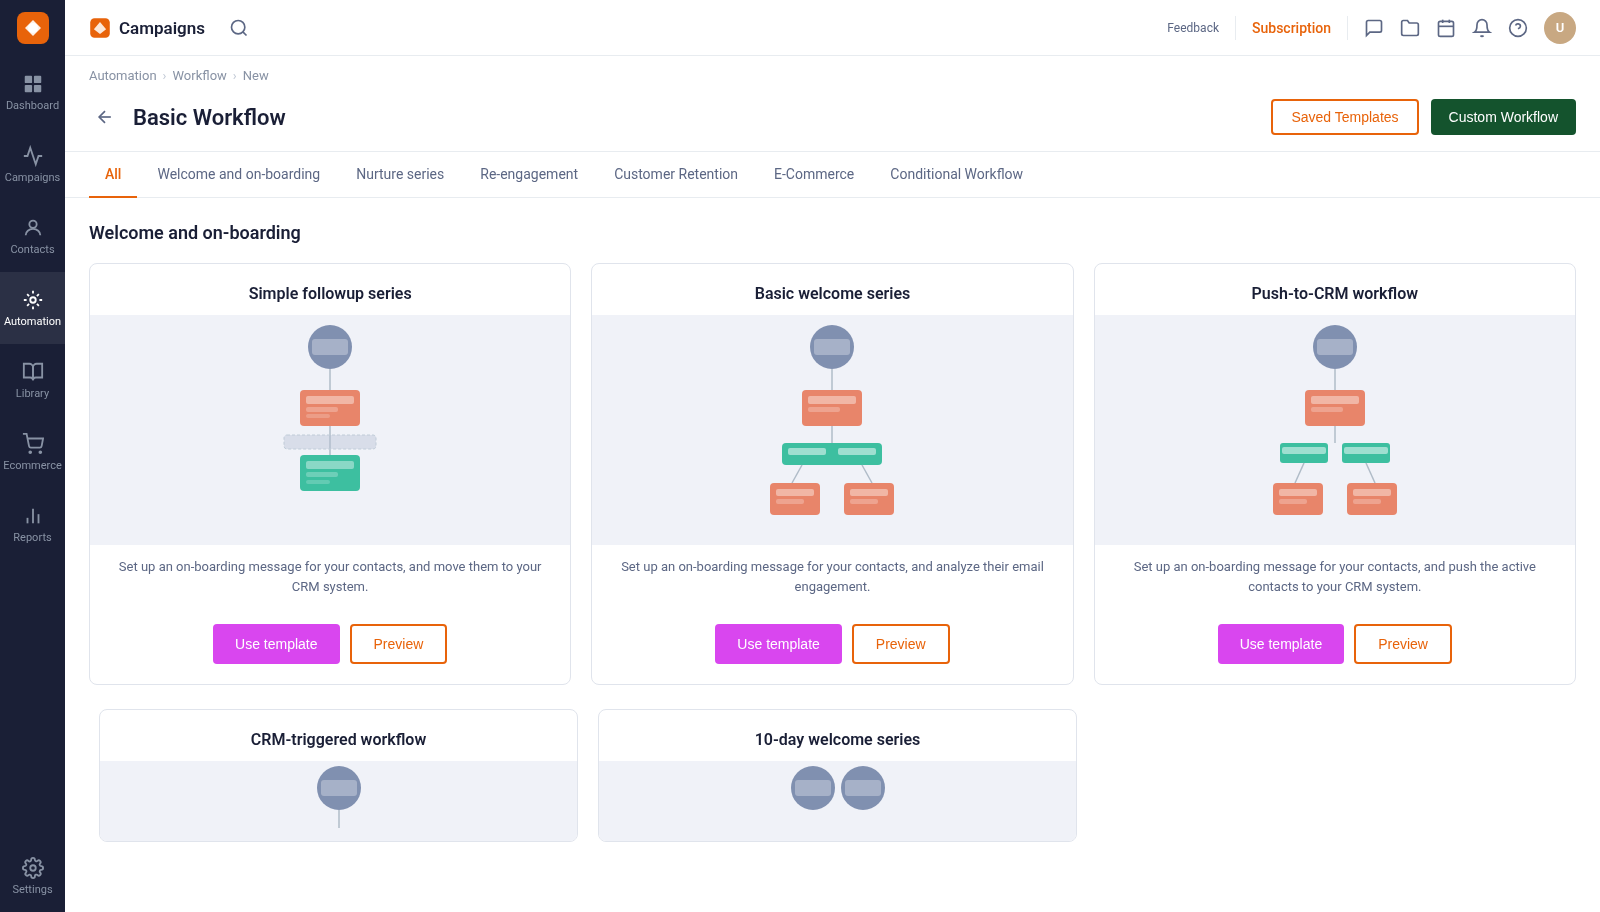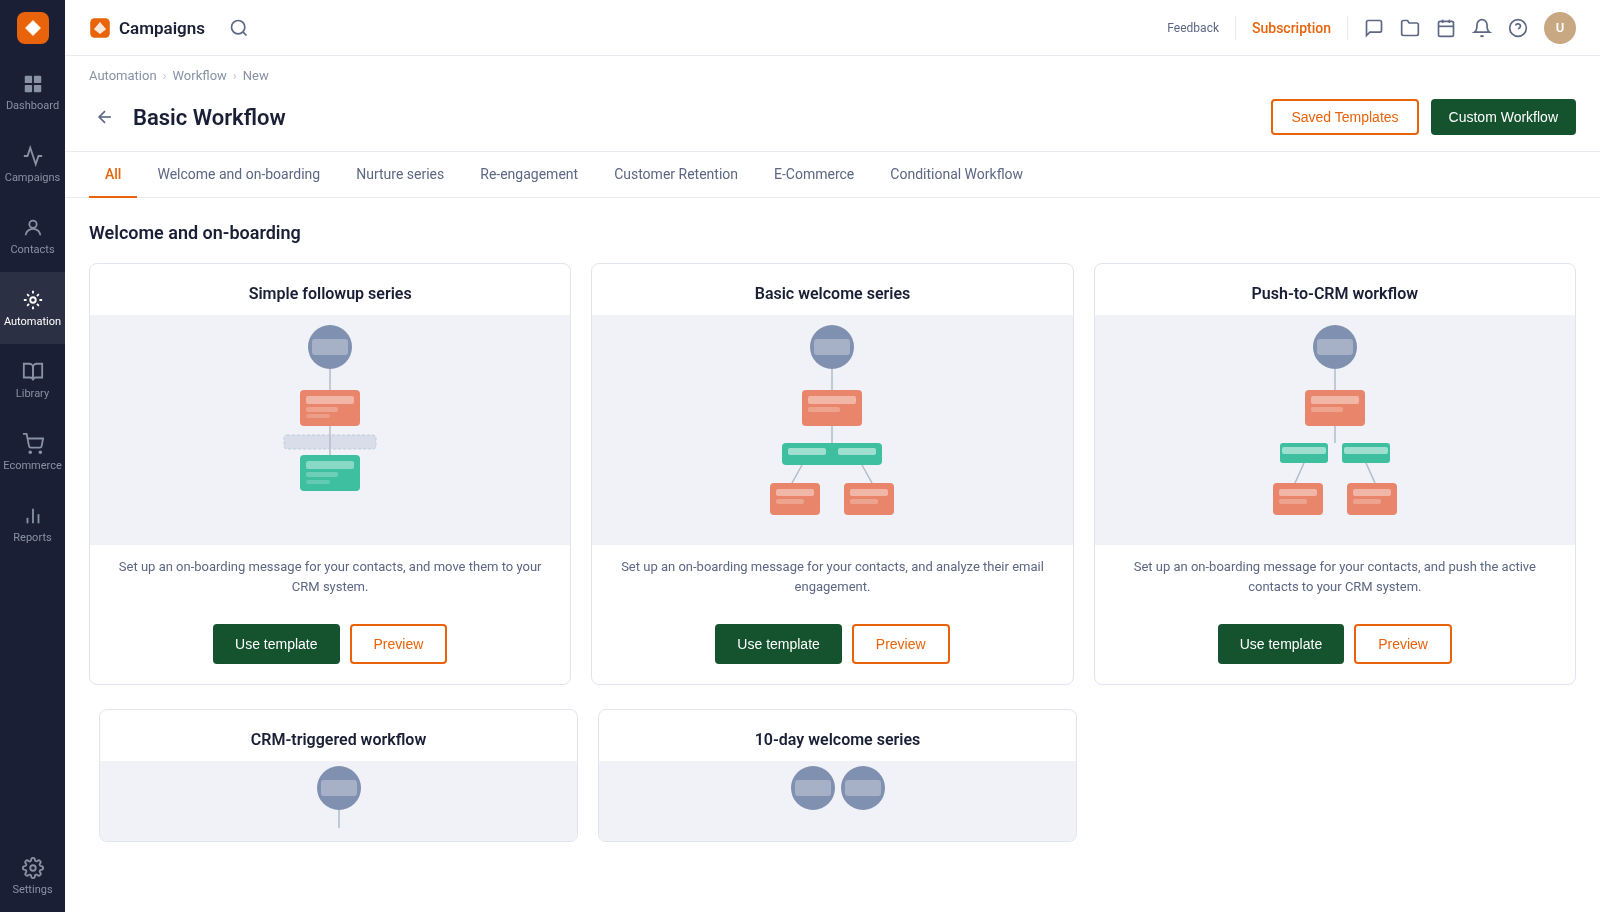--- a/index.html
+++ b/index.html
@@ -237,21 +237,21 @@
       margin-bottom: 16px;
     }
     .card-actions {
       display: flex;
       gap: 10px;
       justify-content: center;
       padding: 0 20px 20px;
     }
     .btn-use {
       padding: 10px 22px;
-      background: #14532d;
+      background: #d946ef;
       color: #fff;
       border: none;
       border-radius: 4px;
       font-size: 14px;
       font-weight: 500;
       cursor: pointer;
     }
     .btn-preview {
       padding: 10px 22px;
       background: #fff;

